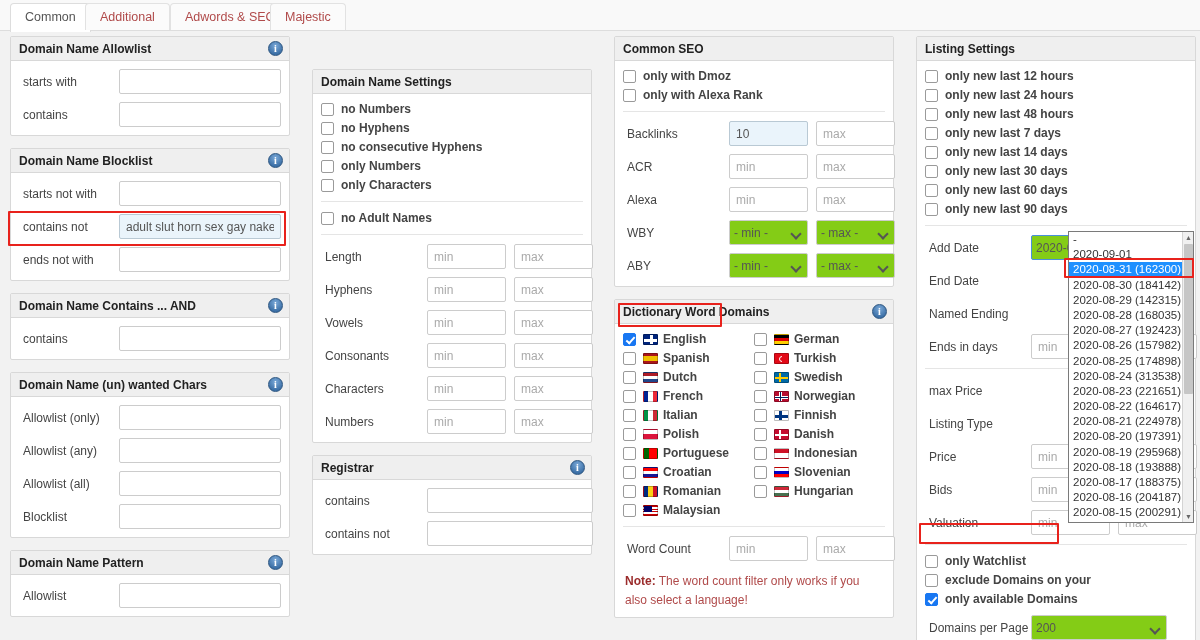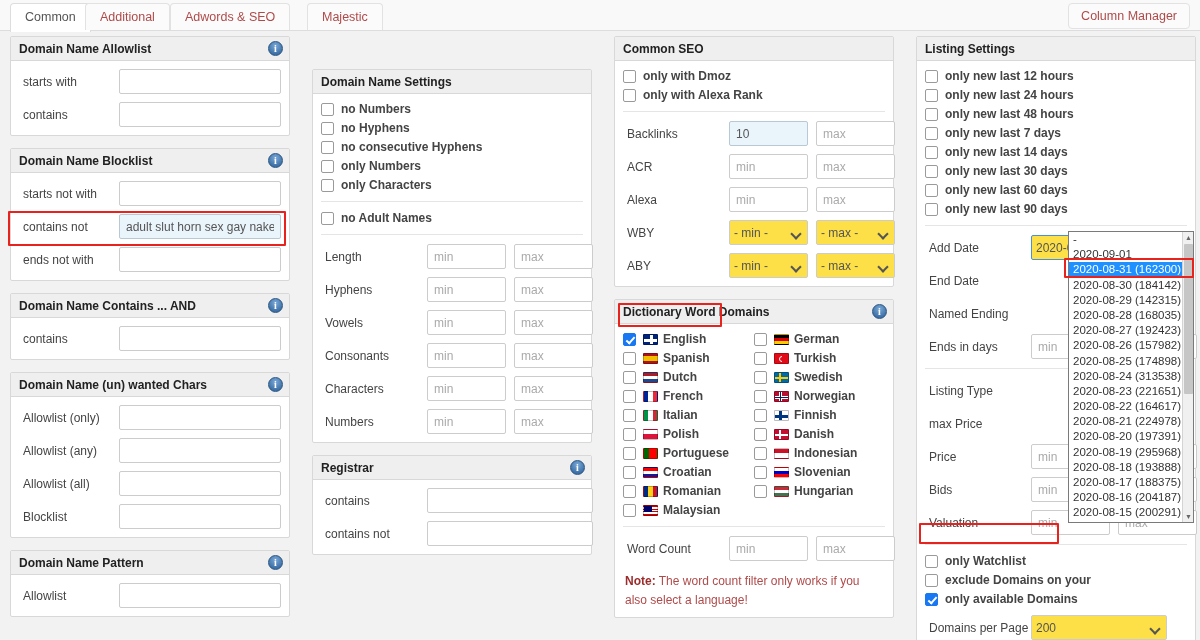--- a/index.html
+++ b/index.html
@@ -36,21 +36,21 @@
   .tab.active {
     color: #555;
     background: #ffffff;
     border-color: #ddd;
     height: 29px;
     top: 3px;
   }
   .tab-common  { left: 10px; }
   .tab-additional { left: 85px; }
   .tab-adwords { left: 170px; }
-  .tab-majestic { left: 270px; margin-left: 37px; }
+  .tab-majestic { left: 270px; }
   .colmgr {
     position: absolute; top: 3px; right: 10px; height: 26px;
     padding: 0 12px; line-height: 25px;
     font-size: 12.5px; color: #b04a4a;
     background: #fbfbfb; border: 1px solid #e2e2e2;
     border-radius: 4px; cursor: pointer;
   }
 
   
   .col { position: absolute; top: 36px; width: 280px; }
@@ -120,21 +120,21 @@
 
   input.filled {
     background: #eaf4fb;
     border-color: #b9c9d4;
     color: #555;
   }
 
   select {
     height: 25px;
     border: 1px solid #ccc;
-    background: #fde047;
+    background: #84cc16;
     font-family: "Liberation Sans", sans-serif;
     font-size: 12px;
     color: #555;
     padding: 0 4px;
     border-radius: 2px;
     width: 100%;
     outline: none;
     -webkit-appearance: none;
     appearance: none;
   }
@@ -251,21 +251,20 @@
 </head>
 <body>
 
 <div id="app">
 
   <div class="tabbar">
     <div class="tab active tab-common"><span>Common</span></div>
     <div class="tab tab-additional"><span>Additional</span></div>
     <div class="tab tab-adwords"><span>Adwords &amp; SEO</span></div>
     <div class="tab tab-majestic"><span>Majestic</span></div>
-    <div class="colmgr"><span>Column Manager</span></div>
   </div>
 
   <div class="col col1">
 
     <div class="panel">
       <div class="panel-head">
         <span>Domain Name Allowlist</span>
         <span class="info-icon">i</span>
       </div>
       <div class="panel-body">
@@ -691,24 +690,24 @@
           <div style="width:136px;flex:0 0 136px;"></div>
         </div>
         <div class="row">
           <div class="lbl wide">Ends in days</div>
           <div class="fld-half"><input type="text" placeholder="min" style=""></div>
           <div class="gap8"></div>
           <div class="fld-half"><input type="text" placeholder="max" style=""></div>
         </div>
         <div class="hr"></div>
         <div class="row" style="height:25px;">
+          <div class="lbl wide">max Price</div>
+        </div>
+        <div class="row" style="height:25px;">
           <div class="lbl wide">Listing Type</div>
-        </div>
-        <div class="row" style="height:25px;">
-          <div class="lbl wide">max Price</div>
         </div>
         <div class="row">
           <div class="lbl wide">Price</div>
           <div class="fld-half"><input type="text" placeholder="min" style=""></div>
           <div class="gap8"></div>
           <div class="fld-half"><input type="text" placeholder="max" style=""></div>
         </div>
         <div class="row">
           <div class="lbl wide">Bids</div>
           <div class="fld-half"><input type="text" placeholder="min" style=""></div>

